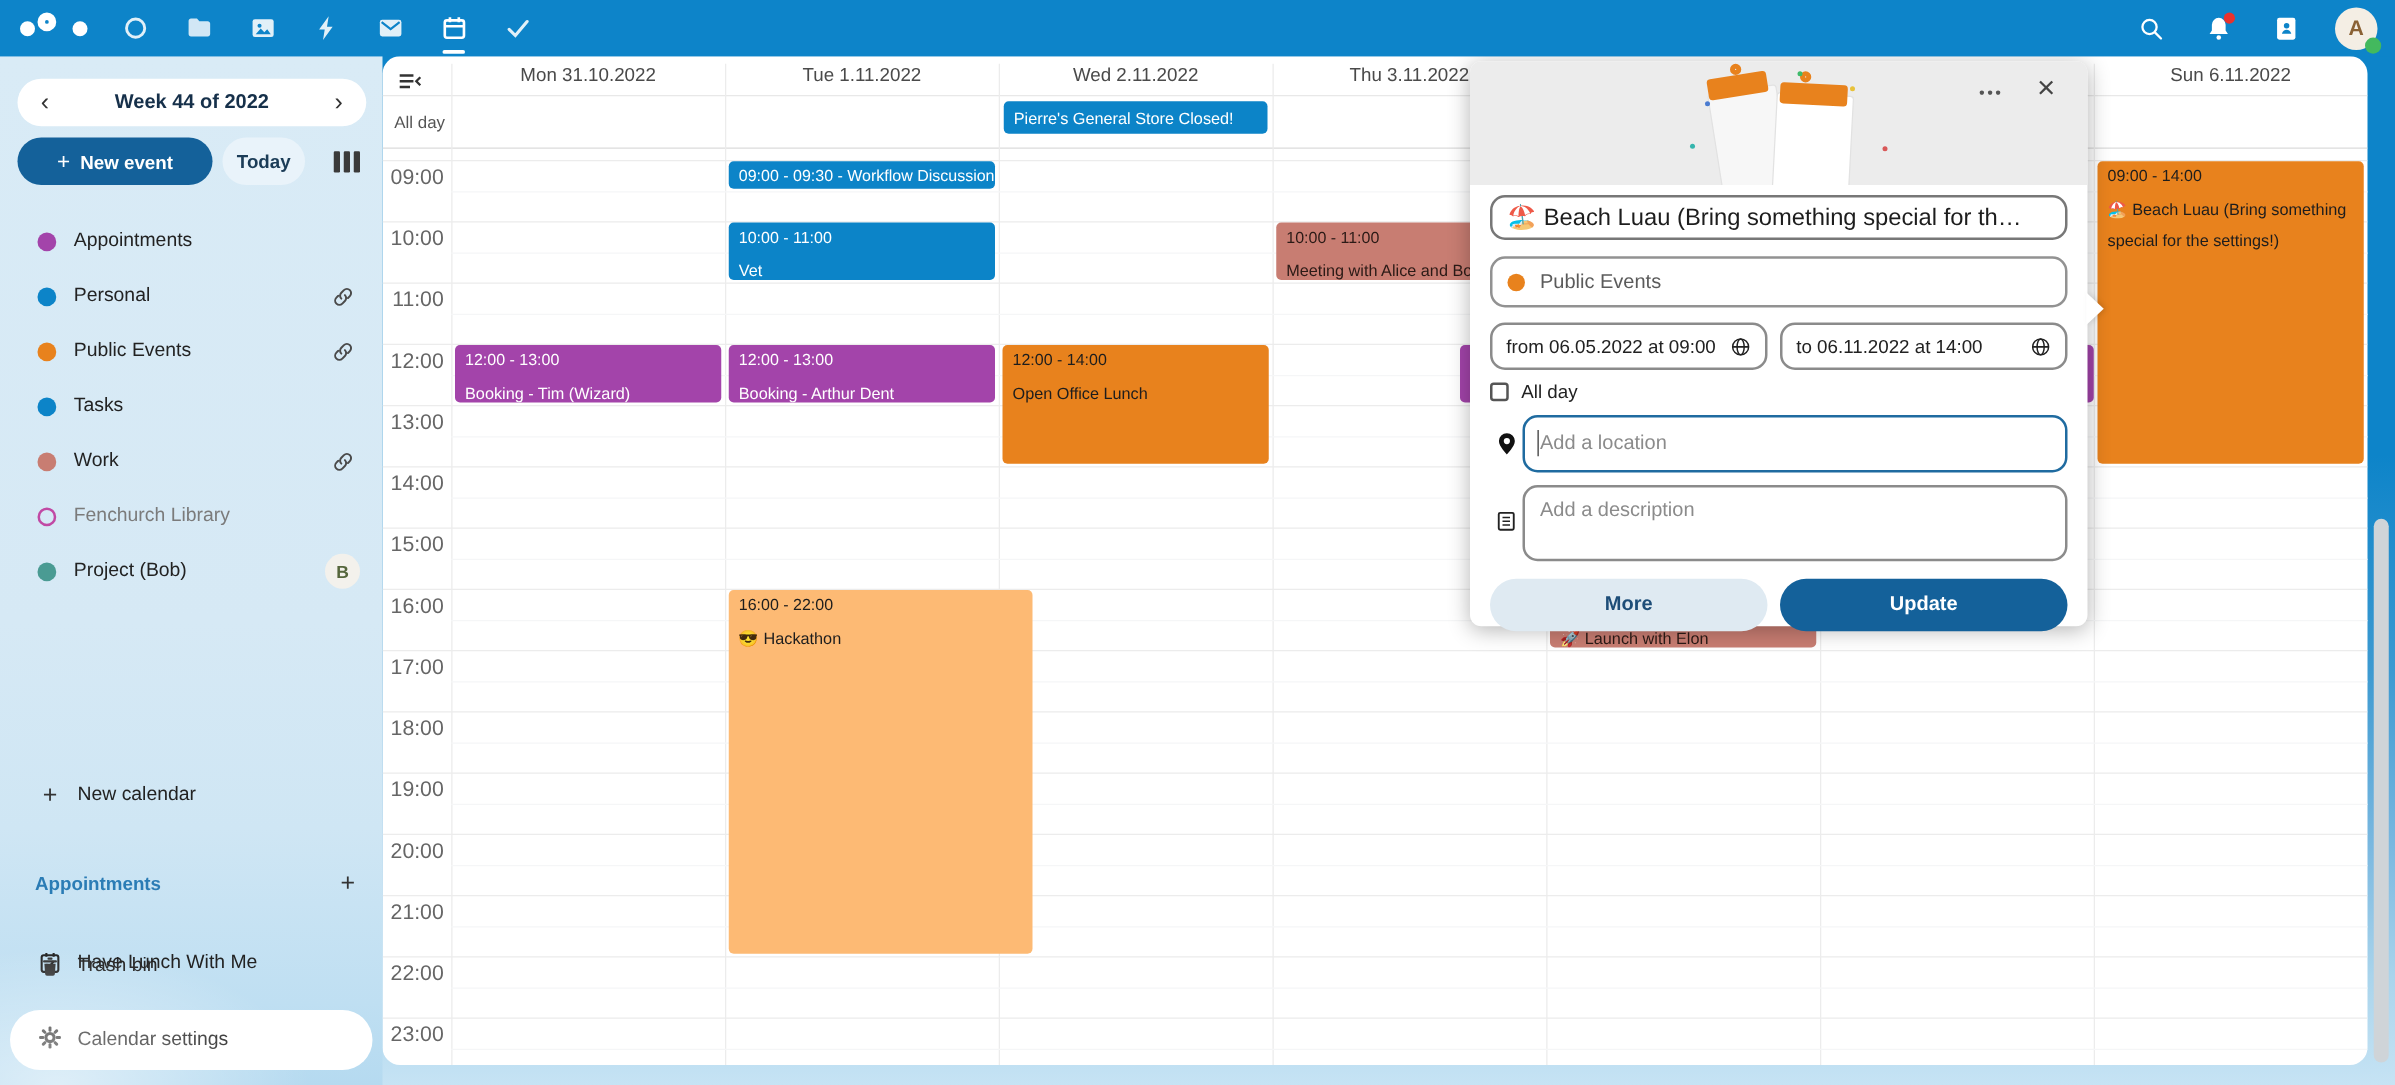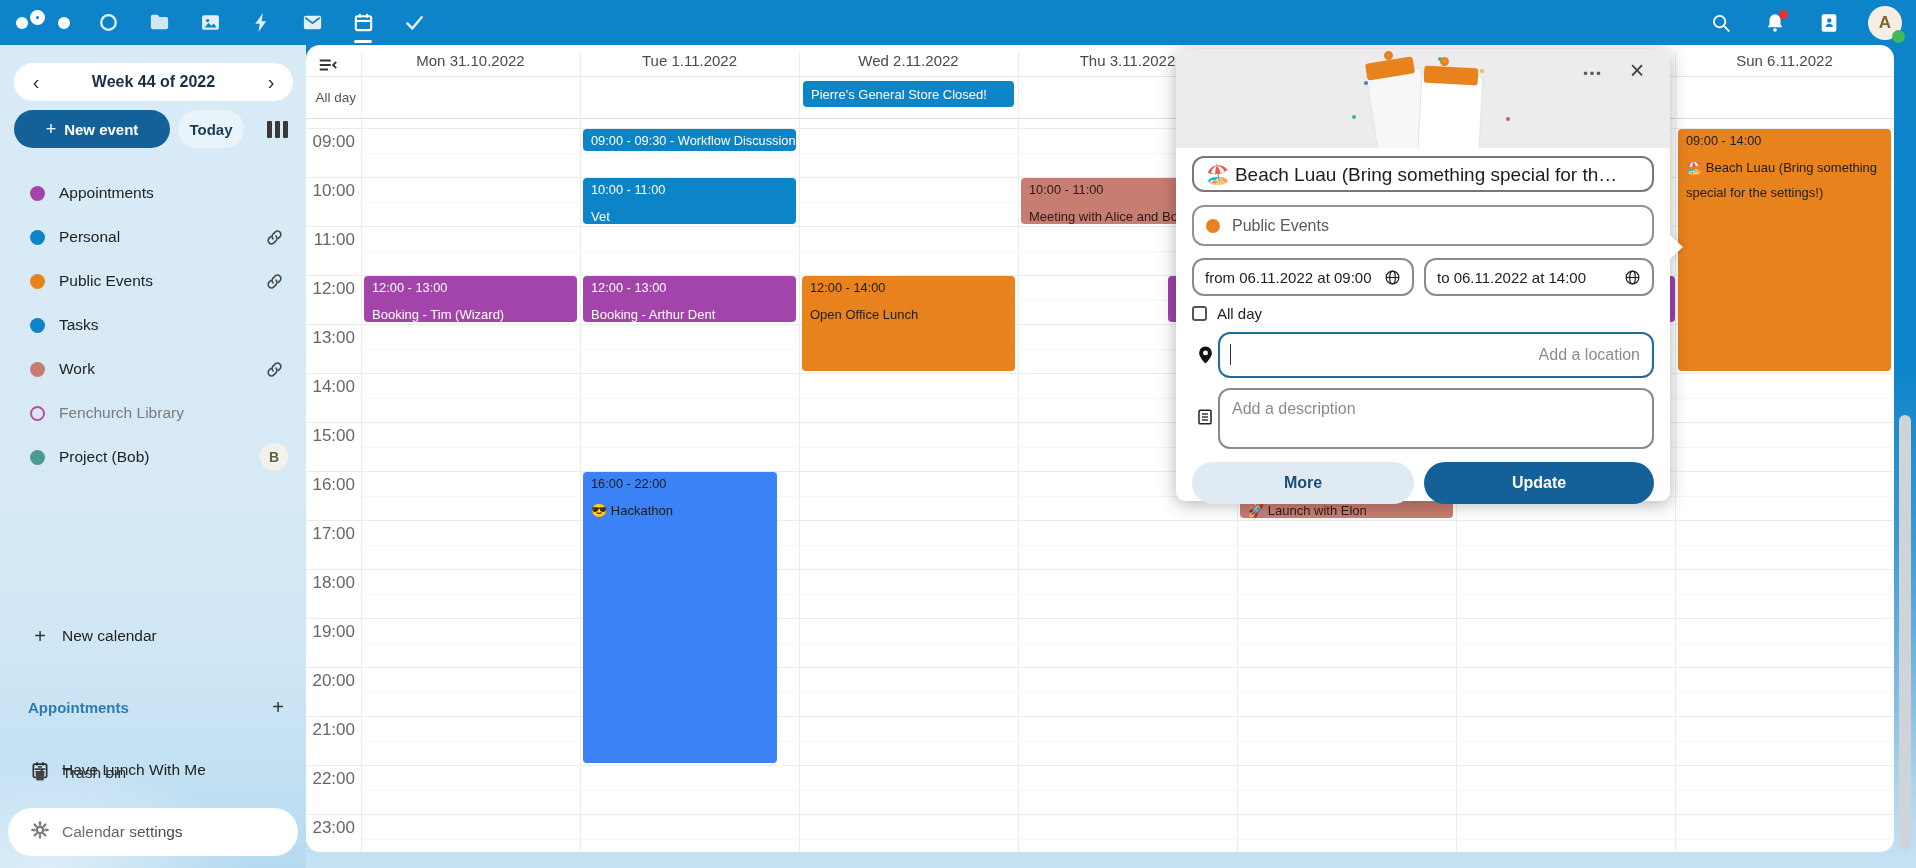--- a/index.html
+++ b/index.html
@@ -94,21 +94,21 @@
   .pp-select span { font-size:16px; color:#5b5b5b; }
   .pp-dates { margin-top:12px; display:flex; gap:10px; }
   .pp-date { height:38px; border:2px solid #8b8b8b; border-radius:12px; display:flex; align-items:center; justify-content:space-between; padding:0 11px; font-size:15px; color:#222; cursor:pointer; }
   .pp-date.from { width:222px; } .pp-date.to { flex:1;text-align:right; }
   .pp-allday { margin-top:8px; display:flex; align-items:center; gap:10px; height:18px; cursor:pointer; width:90px; }
   .pp-allday .cb { width:15px; height:15px; border:2px solid #555; border-radius:3px; background:#fff; }
   .pp-allday span { font-size:15px; color:#222; }
   .pp-row { display:flex; margin-top:10px; align-items:center; }
   .pp-row .ric { width:26px; flex:0 0 26px; display:flex; justify-content:center; }
   .pp-input-wrap { position:relative; flex:1; }
-  .pp-loc { width:100%; height:46px; border:2px solid #1f6ba0; border-radius:12px; padding:0 12px; font-size:16px; font-family:inherit; color:#222; outline:none;text-align:right; }
+  .pp-loc { width:100%; height:46px; border:2px solid #1f6ba0; border-radius:12px; padding:0 12px; font-size:16px; font-family:inherit; color:#222; outline:none; }
   .pp-loc::placeholder, .pp-desc::placeholder { color:#8b8b8b; }
   .caret { position:absolute; left:12px; top:12px; width:1px; height:21px; background:#333; }
   .pp-row.desc { align-items:flex-start; }
   .pp-row.desc .ric { margin-top:20px; }
   .pp-desc { width:100%; height:61px; border:2px solid #8b8b8b; border-radius:12px; padding:10px 12px; font-size:16px; font-family:inherit; resize:none; outline:none; }
   .pp-btns { margin-top:9px; display:flex; gap:10px; }
   .pp-btns button { height:42px; border:none; border-radius:21px; font-size:16px; font-weight:bold; cursor:pointer; font-family:inherit; }
   .pp-btns .more { width:222px; background:#dfeaf2; color:#1d4d78; }
   .pp-btns .update { flex:1; background:#14619a; color:#fff; }
   .popup-arrow { position:absolute; left:1669px; top:234px; width:0; height:0; border-top:13px solid transparent; border-bottom:13px solid transparent; border-left:14px solid #fff; z-index:31; filter:drop-shadow(2px 0 2px rgba(0,0,0,.12)); }
@@ -419,21 +419,21 @@
         <div class="event" style="left: 715px; width: 213px; top: 133px; height: 46px; background: rgb(200, 125, 114); color: rgb(43, 26, 22);">
           <div class="ev-time">10:00 - 11:00</div>
           <div class="ev-title">Meeting with Alice and Bob</div>
         </div>
         <div class="event" style="left: 862.015px; width: 64.605px; top: 231px; height: 46px; background: rgb(163, 68, 170); color: rgb(255, 255, 255);"></div>
         <div class="event" style="left: 1281.4px; width: 87.6px; top: 231px; height: 46px; background: rgb(163, 68, 170); color: rgb(255, 255, 255);"></div>
         <div class="event" style="left: 934px; width: 213px; top: 427px; height: 46px; background: rgb(200, 125, 114); color: rgb(43, 26, 22);">
           <div class="ev-time">16:00 - 17:00</div>
           <div class="ev-title">🚀 Launch with Elon</div>
         </div>
-        <div class="event" style="left: 277px; width: 194px; top: 427px; height: 291px; background: #3b82f6; color: rgb(29, 29, 29);">
+        <div class="event" style="left: 277px; width: 243px; top: 427px; height: 291px; background: #fdba74; color: rgb(29, 29, 29);">
           <div class="ev-time">16:00 - 22:00</div>
           <div class="ev-title">😎 Hackathon</div>
         </div>
         <div class="event" style="left: 1372px; width: 213px; top: 84px; height: 242px; background: rgb(232, 130, 29); color: rgb(29, 29, 29);">
           <div class="ev-time">09:00 - 14:00</div>
           <div class="ev-title">🏖️ Beach Luau (Bring something special for the settings!)</div>
         </div>
       </div>
   </main>
 
@@ -454,21 +454,21 @@
       <button class="pp-close">×</button>
     </div>
     <div class="pp-body">
       <input class="pp-title" value="🏖️ Beach Luau (Bring something special for th…" style="">
       <div class="pp-select">
         <i class="dot" id="ppdot" style="background: rgb(232, 130, 29);"></i>
         <span>Public Events</span>
       </div>
       <div class="pp-dates">
         <div class="pp-date from">
-          <span>from 06.11.2022 at 09:00</span>
+          <span>from 06.05.2022 at 09:00</span>
           <svg width="17" height="17" viewBox="0 0 24 24">
               <circle cx="12" cy="12" r="9" fill="none" stroke="#222" stroke-width="1.7"></circle>
               <ellipse cx="12" cy="12" rx="4" ry="9" fill="none" stroke="#222" stroke-width="1.7"></ellipse>
               <line x1="3" y1="12" x2="21" y2="12" stroke="#222" stroke-width="1.7"></line>
             </svg>
         </div>
         <div class="pp-date to">
           <span>to 06.11.2022 at 14:00</span>
           <svg width="17" height="17" viewBox="0 0 24 24">
               <circle cx="12" cy="12" r="9" fill="none" stroke="#222" stroke-width="1.7"></circle>

